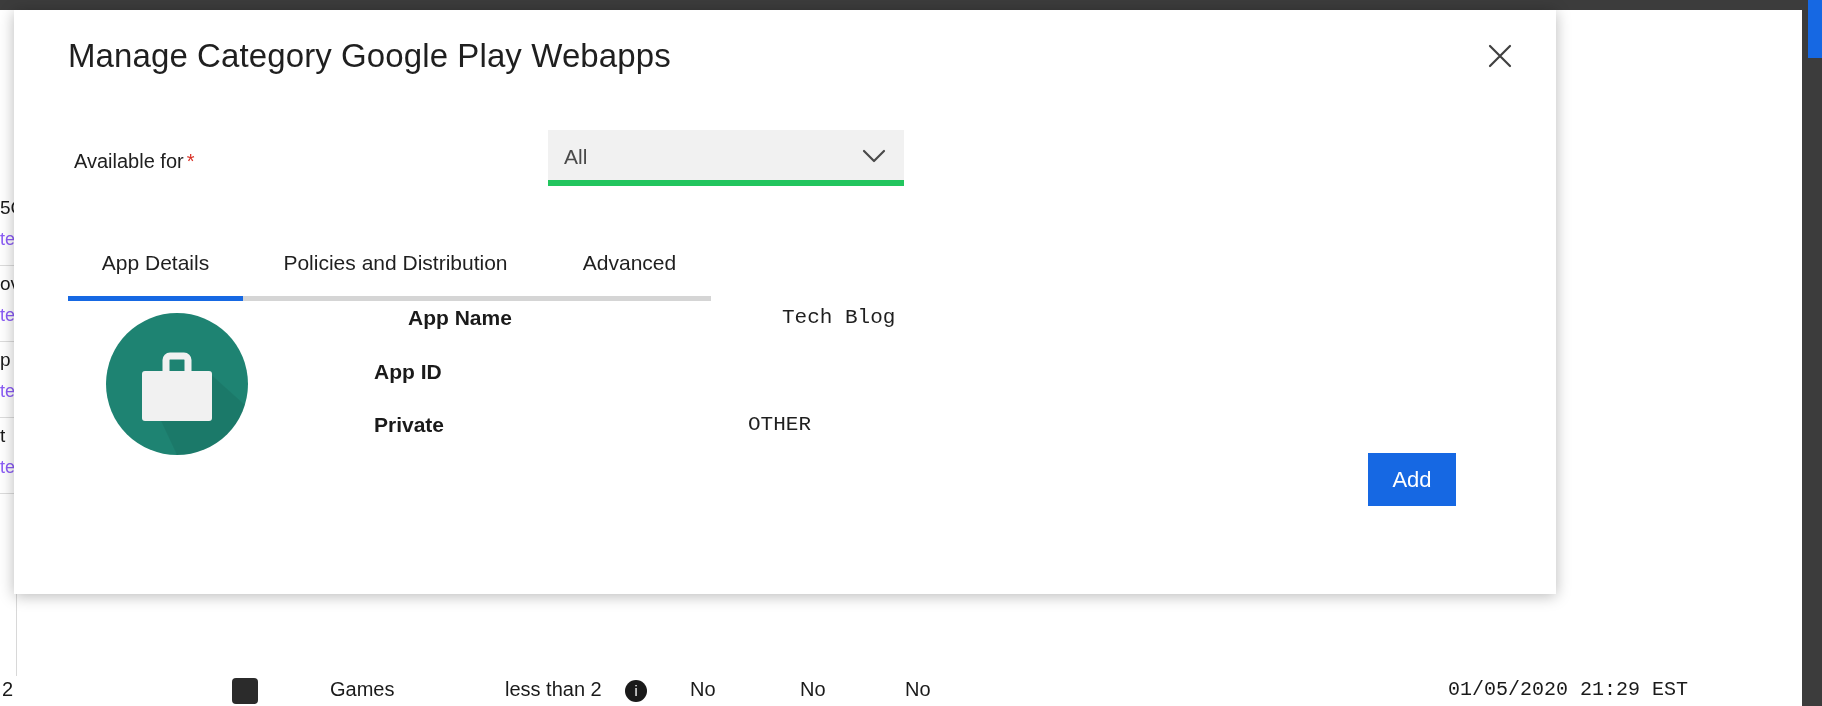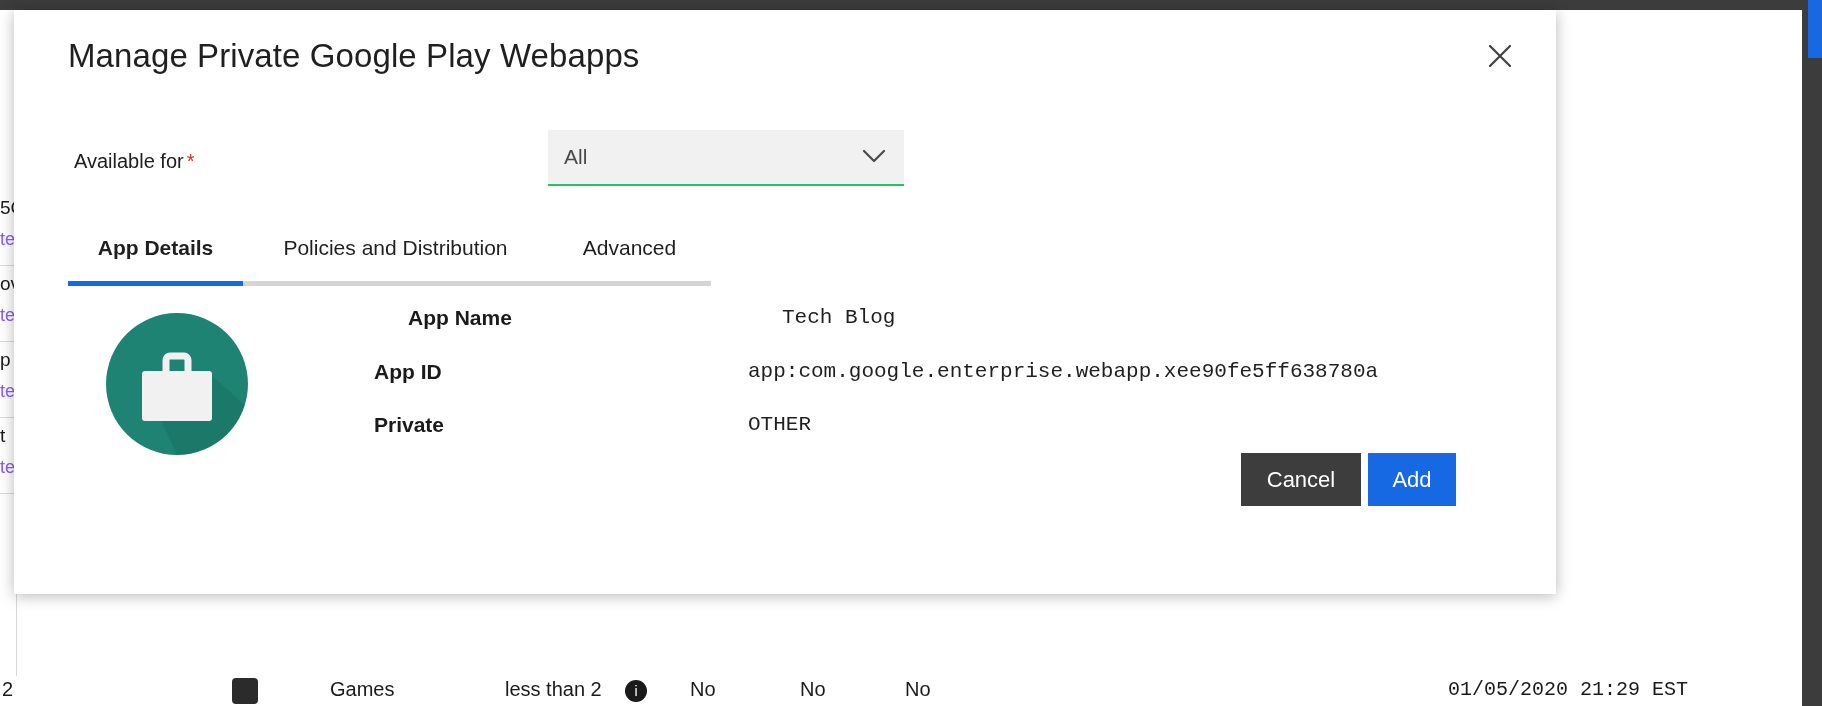--- a/index.html
+++ b/index.html
@@ -163,21 +163,21 @@
     font-size: 20px;
     margin-left: 3px;
   }
   .select-wrap {
     position: absolute;
     left: 534px;
     top: 120px;
     width: 356px;
     height: 56px;
     background: #f1f1f1;
-    border-bottom: 2px solid #22c55e;
+    border-bottom: 6px solid #22c55e;
     cursor: pointer;
     box-sizing: border-box;
   }
   .select-value {
     position: absolute;
     left: 16px;
     top: 15px;
     font-size: 21px;
     color: #4a4a4a;
   }
@@ -205,22 +205,22 @@
     white-space: nowrap;
   }
   .tab .tab-label { display: block; padding-bottom: 12px; }
   .tab .tab-underline {
     position: absolute;
     left: 0; right: 0; bottom: 0;
     height: 5px;
     background: #d5d5d5;
   }
   .tab.active .tab-underline { background: #1668e3; }
-  .tab-0 { width: 175px; font-weight: bold; }
-  .tab-1 { width: 305px; }
+  .tab-0 { width: 175px; }
+  .tab-1 { width: 305px; margin-top: 15px; }
   .tab-2 { width: 163px; }
 
   
   .app-icon {
     position: absolute;
     left: 92px;
     top: 303px;
     width: 142px;
     height: 142px;
   }
@@ -317,21 +317,21 @@
       <span class="c-d">01/05/2020 21:29 EST</span>
     </div>
   </div>
 
   <div class="top-chrome"></div>
   <div class="right-chrome"></div>
   <div class="right-blue"></div>
 
   <div class="modal">
 
-    <div class="modal-title">Manage Private Google Play Webapps</div>
+    <div class="modal-title">Manage Category Google Play Webapps</div>
 
     <button class="close-btn">
       <svg width="26" height="26" viewBox="0 0 26 26" aria-hidden="true">
         <path d="M3 3 L23 23 M23 3 L3 23" stroke="#404040" stroke-width="2.2" fill="none" stroke-linecap="round"></path>
       </svg>
     </button>
 
     <div class="avail-label">
       <span>Available for</span><span class="req">*</span>
     </div>
@@ -368,24 +368,22 @@
         <path d="M60 58 L60 47 a4 4 0 0 1 4 -4 h14 a4 4 0 0 1 4 4 L82 58" fill="none" stroke="#f1f1f1" stroke-width="7" stroke-linejoin="round"></path>
       </svg>
     </div>
 
     <div class="detail-row row-0">
       <span class="dl">App Name</span>
       <span class="dv">Tech Blog</span>
     </div>
     <div class="detail-row row-1">
       <span class="dl">App ID</span>
-      <span class="dv">app:com.google.enterprise.webapp.xee90fe5ff638780a</span>
     </div>
     <div class="detail-row row-2">
       <span class="dl">Private</span>
       <span class="dv">OTHER</span>
     </div>
 
-    <button class="btn btn-cancel">Cancel</button>
     <button class="btn btn-add">Add</button>
 
   </div>
 </div>
 
 </body></html>

